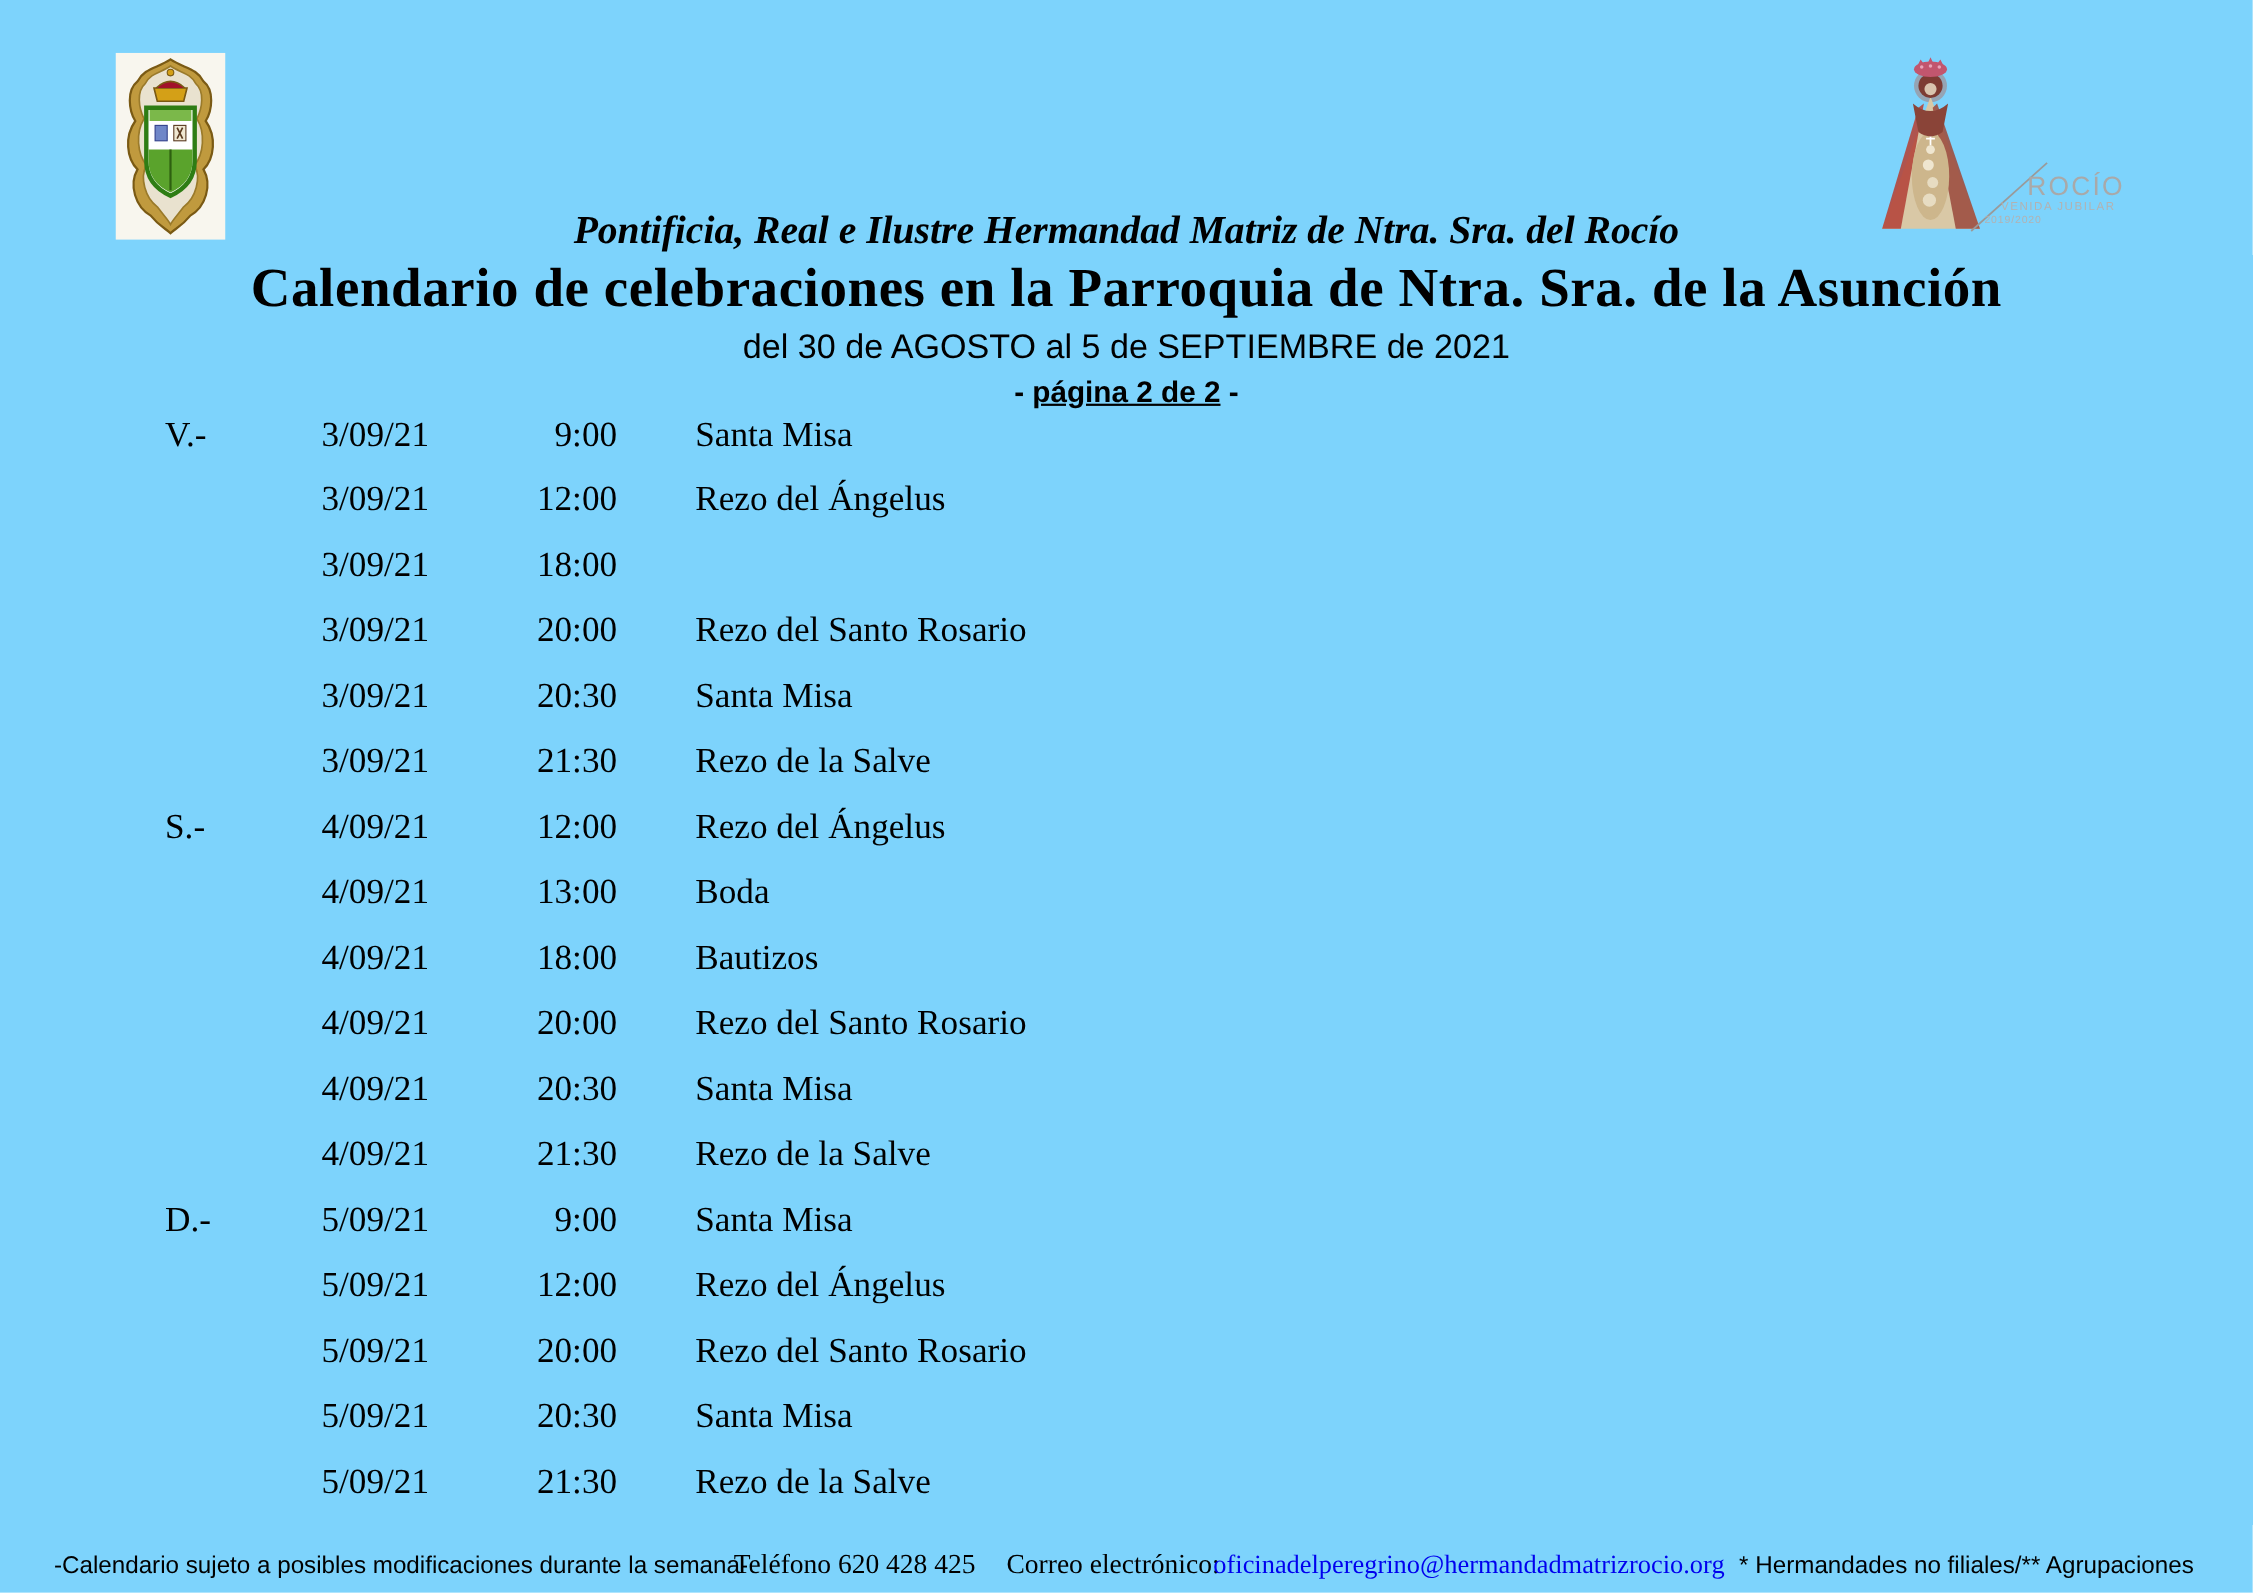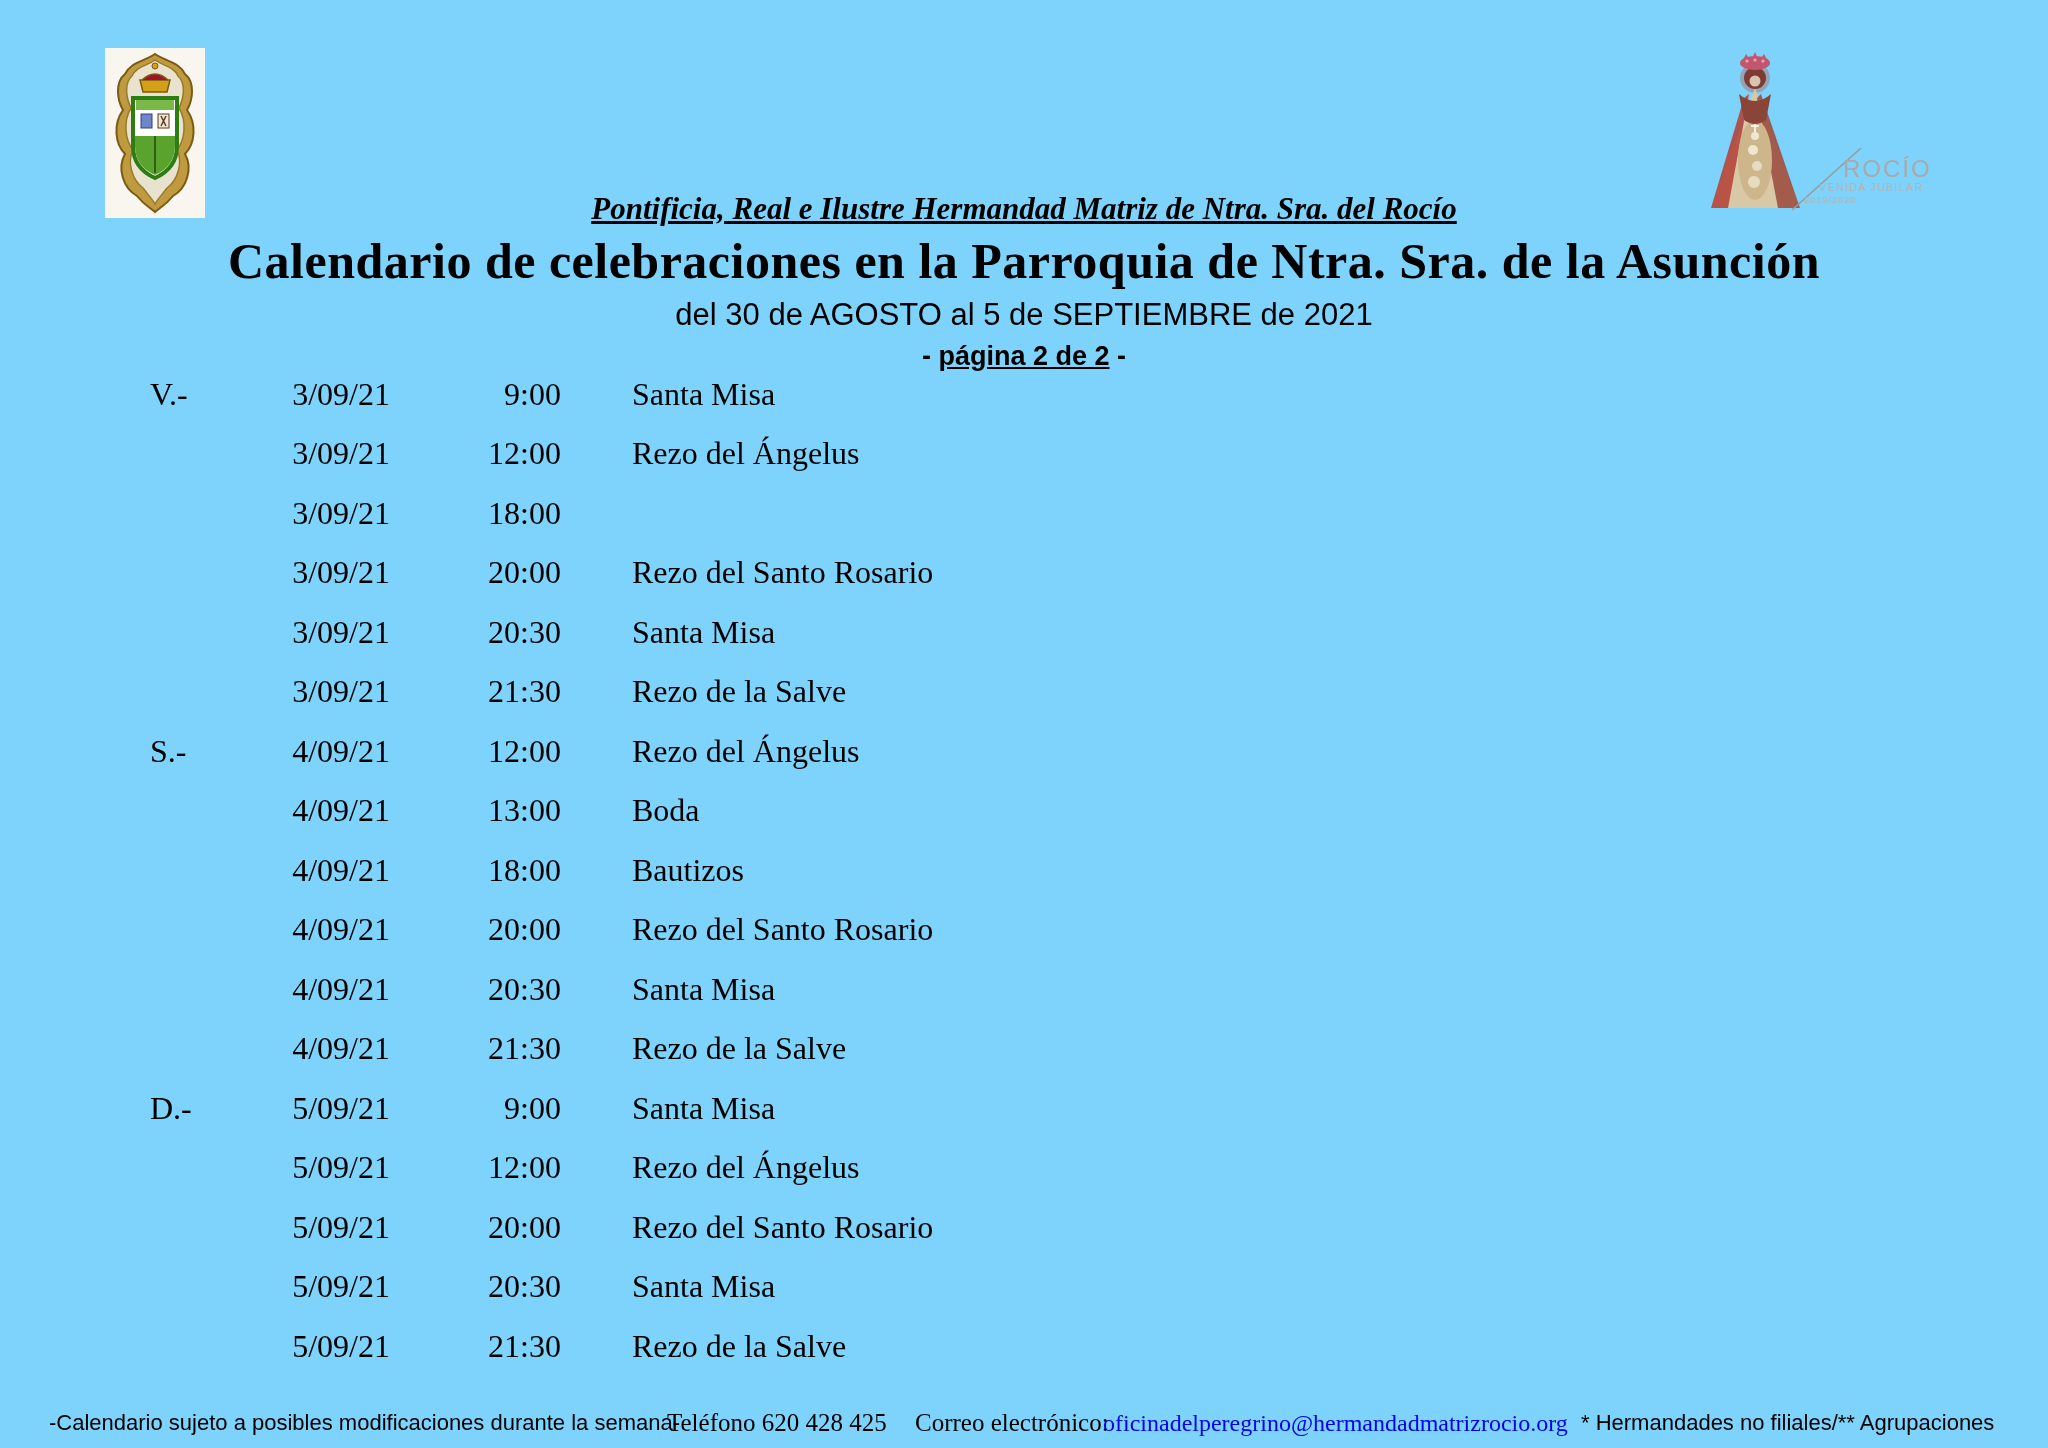--- a/index.html
+++ b/index.html
@@ -1,21 +1,21 @@
 <!DOCTYPE html>
 <html style="--link: #0000EE;"><head>
 <meta charset="utf-8">
 <style>
   html,body{margin:0;padding:0;background:#ffffff;}
   .page{position:relative;width:2048px;height:1448px;background:#7dd3fc;overflow:hidden;
         font-family:"Liberation Serif", serif;color:#000;}
   
   .org-line{position:absolute;top:190px;left:0;right:0;text-align:center;
             font-family:"Liberation Serif", serif;font-weight:bold;font-style:italic;
-            font-size:31px;line-height:38px;white-space:nowrap;text-decoration:underline;}
+            font-size:36px;line-height:38px;white-space:nowrap;}
   .main-title{position:absolute;top:234px;left:0;right:0;text-align:center;margin:0;
             font-family:"Liberation Serif", serif;font-weight:bold;
             font-size:50px;line-height:54px;white-space:nowrap;letter-spacing:.5px;}
   .date-range{position:absolute;top:298px;left:0;right:0;text-align:center;
             font-family:"Liberation Sans", sans-serif;font-size:31px;line-height:34px;}
   .page-ind{position:absolute;top:344px;left:0;right:0;text-align:center;
             font-family:"Liberation Sans", sans-serif;font-weight:bold;font-size:27px;line-height:25px;}
   .page-ind span{white-space:pre;}
   .page-ind .u{text-decoration:underline;}
   

